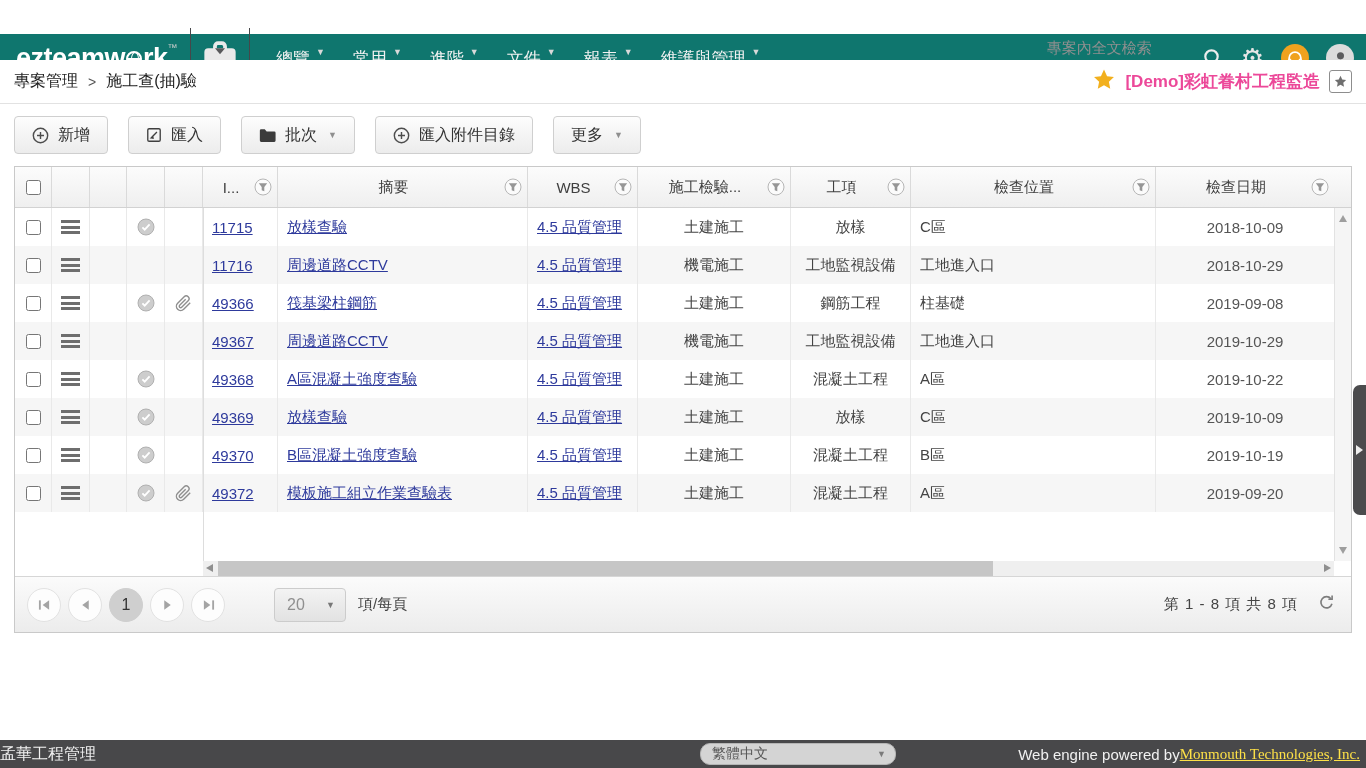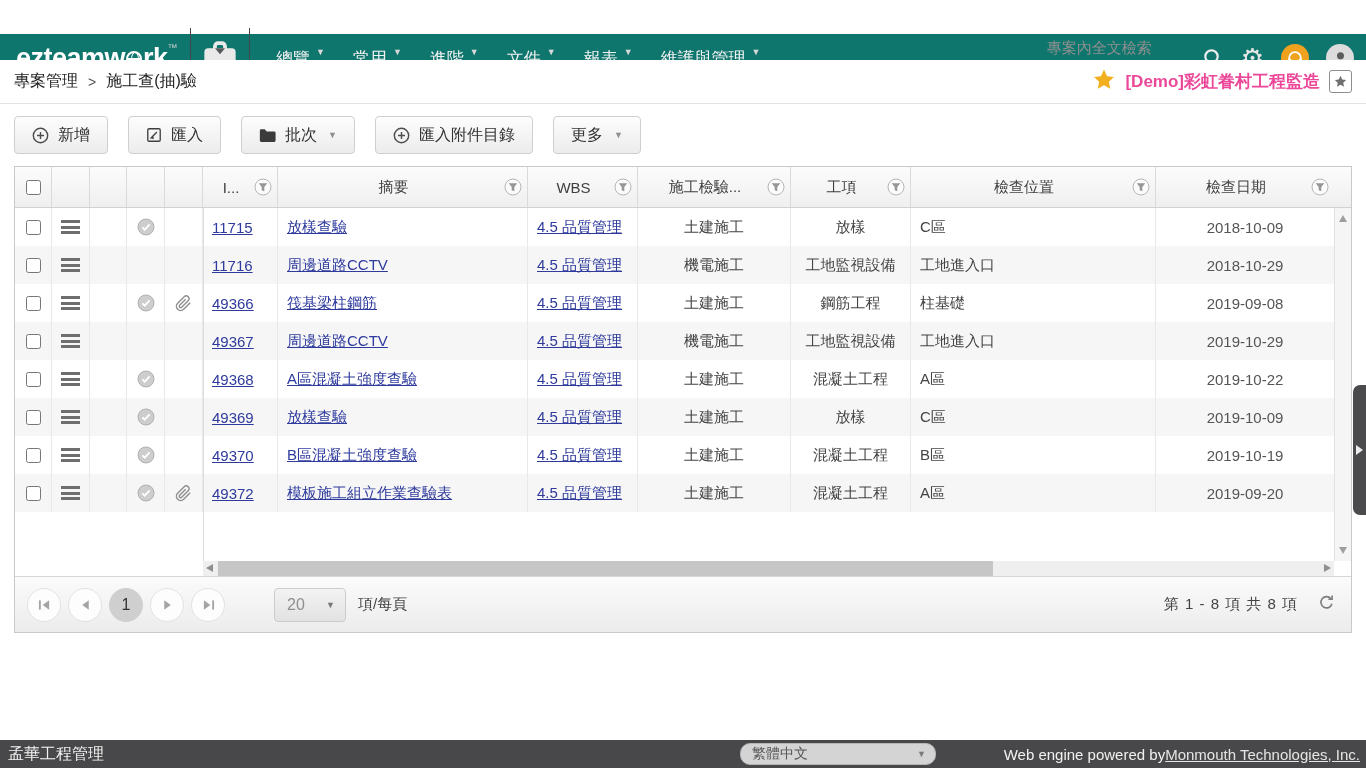--- a/index.html
+++ b/index.html
@@ -130,29 +130,29 @@
   
   .side-handle { position:absolute; right:0; top:385px; width:13px; height:130px;
     background:#4b4b4d; border-radius:7px 0 0 7px; cursor:pointer; }
   .side-handle::after { content:""; position:absolute; left:3px; top:50%; margin-top:-5px;
     width:0; height:0; border-top:5px solid transparent; border-bottom:5px solid transparent;
     border-left:7px solid #ededed; }
 
   
   .footer { position:absolute; left:0; bottom:0; width:100%; height:28px;
     background:#48484a; display:flex; align-items:center; color:#f1f1f1; }
-  .footer-company { font-size:16px; padding-left:8px;text-align:center; }
-  .lang-select { position:absolute; left:740px; top:3px; width:196px; height:22px;
+  .footer-company { font-size:16px; padding-left:0;text-align:center; }
+  .lang-select { position:absolute; left:700px; top:3px; width:196px; height:22px;
     background:#d4d4d4; border:1px solid #b5b5b5; border-radius:10px; display:flex;
     align-items:center; cursor:pointer; }
   .lang-select .val { color:#555; font-size:14px; padding-left:11px; flex:1; }
   .lang-select .caret { color:#7a7a7a; font-size:9px; padding-right:9px; }
   .powered { position:absolute; right:6px; top:0; height:28px; display:flex;
     align-items:center; font-size:15px; color:#f1f1f1; }
-  .powered a { color:#e5e5e5; text-decoration:underline; cursor:pointer; }
+  .powered a { color:#fde047; text-decoration:underline; cursor:pointer;font-family:Liberation Serif, serif; }
 </style>
 </head>
 <body>
 
 <div class="screen">
 
   <header class="topbar">
     <div class="logo-block">
       <span class="logo-text">ezteamw</span>
         <span class="globe"></span>

